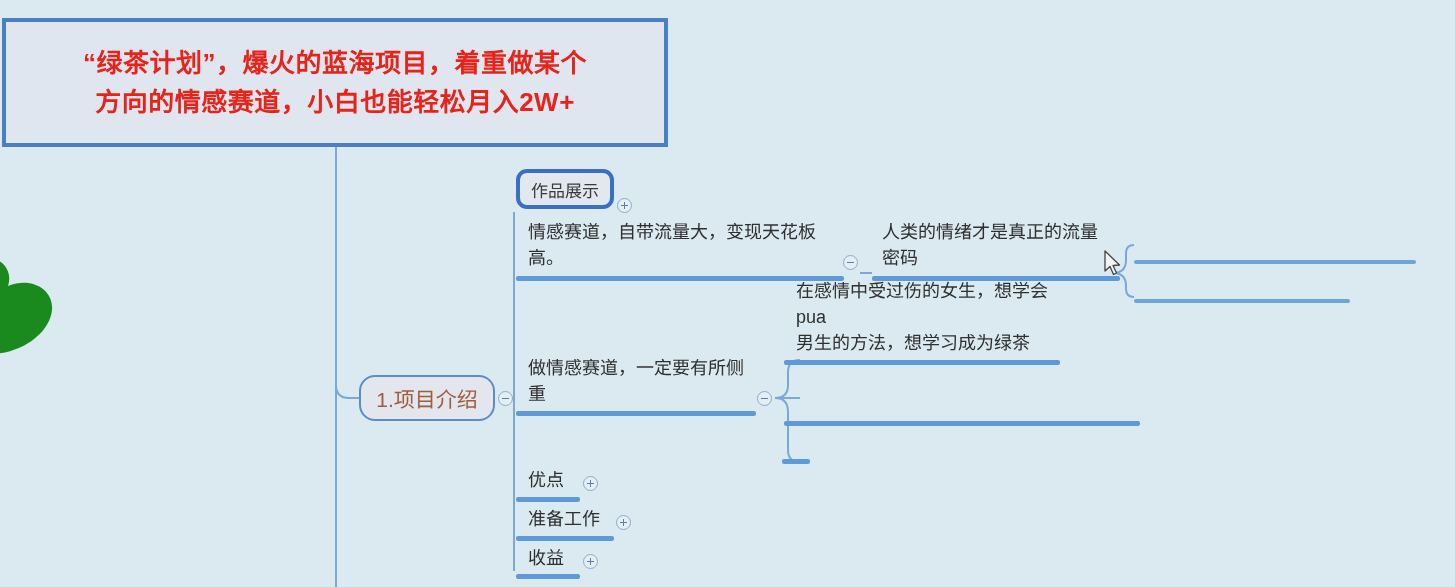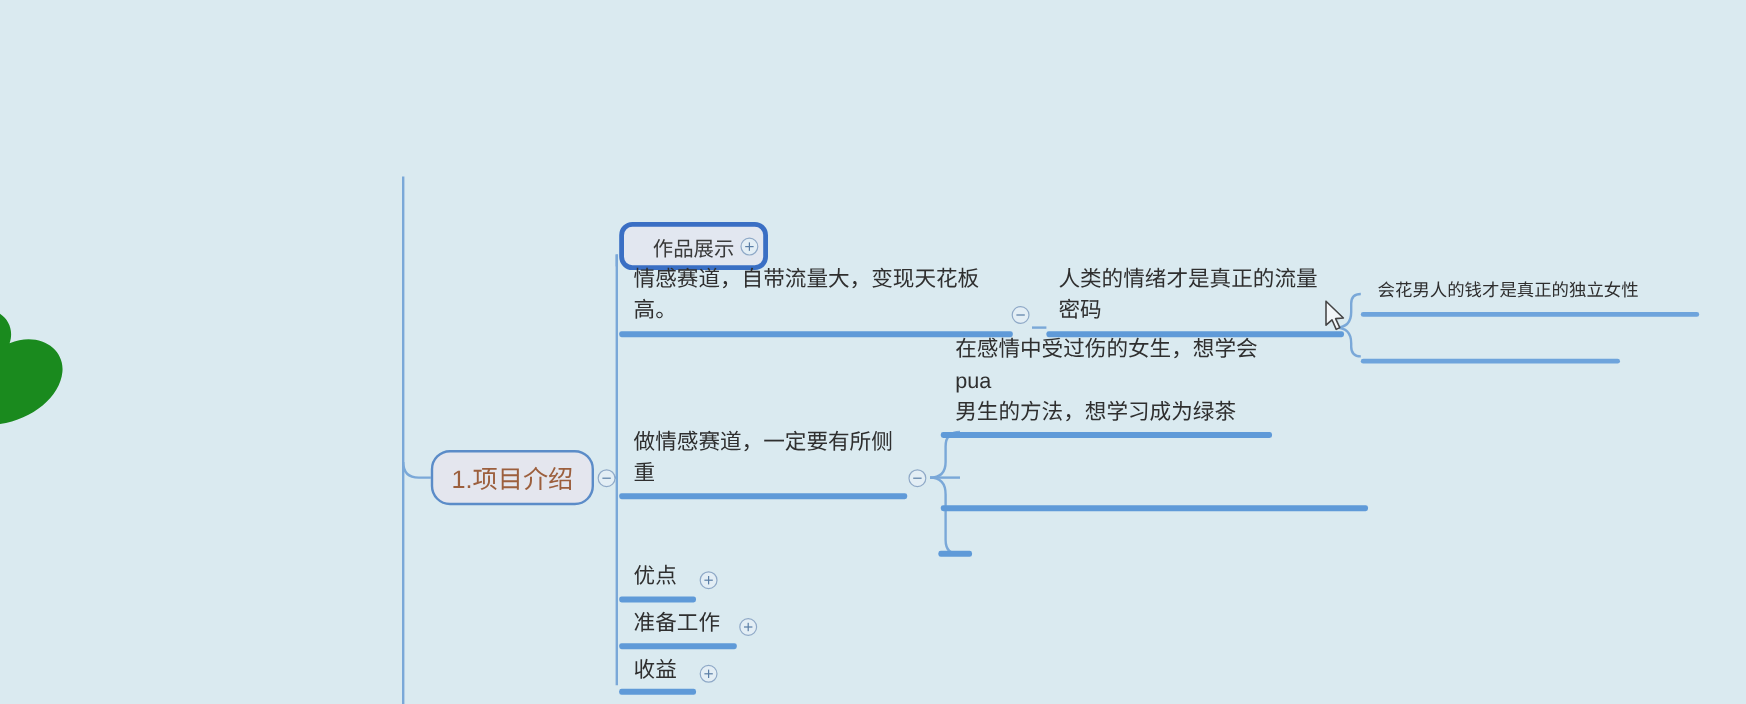--- a/index.html
+++ b/index.html
@@ -176,39 +176,42 @@
     <path d="M860,273 L872,273" stroke="#7aa8d8" stroke-width="2" fill="none"></path>
 
     <path d="M1113,273 Q1126,273 1126,260 L1126,253 Q1126,245 1134,245" stroke="#7aa8d8" stroke-width="2" fill="none"></path>
     <path d="M1113,273 Q1126,273 1126,286 L1126,289 Q1126,297 1134,297" stroke="#7aa8d8" stroke-width="2" fill="none"></path>
 
     <path d="M775,398 Q788,398 788,385 L788,372 Q788,360 800,360" stroke="#7aa8d8" stroke-width="2" fill="none"></path>
     <path d="M775,398 Q788,398 788,398 L800,398" stroke="#7aa8d8" stroke-width="2" fill="none"></path>
     <path d="M775,398 Q788,398 788,412 L788,450 Q788,462 800,462" stroke="#7aa8d8" stroke-width="2" fill="none"></path>
   </svg>
 
+  <div class="title-box">
+    <div class="title-text">“绿茶计划”，爆火的蓝海项目，着重做某个
+方向的情感赛道，小白也能轻松月入2W+</div>
+  </div>
 
   <div class="node-box" style="left:359px; top:375px; width:136px; height:46px;">
     <span>1.项目介绍</span>
   </div>
   <div class="toggle" style="left:498px; top:391px;"></div>
 
-  <div class="node-box selected" style="left:516px; top:185px; width:124px; height:40px;">
+  <div class="node-box selected" style="left:516px; top:169px; width:98px; height:40px;">
     <span>作品展示</span>
   </div>
   <div class="toggle plus" style="left:617px; top:198px;"></div>
 
   <div class="node-line" style="left:522px; top:248px; width:320px; height:26px;">情感赛道，自带流量大，变现天花板高。</div>
   <div class="underbar" style="left:516px; top:276px; width:328px;"></div>
   <div class="toggle" style="left:843px; top:255px;"></div>
 
   <div class="node-line" style="left:876px; top:248px; width:240px; height:26px;">人类的情绪才是真正的流量密码</div>
   <div class="underbar" style="left:872px; top:276px; width:248px;"></div>
 
-  <div class="node-line small" style="left:1142px; top:233px; width:256px; height:24px;">会花男人的钱才是真正的独立女性</div>
   <div class="underbar thin" style="left:1134px; top:260px; width:282px;"></div>
 
   <div class="underbar thin" style="left:1134px; top:299px; width:216px;"></div>
 
   <div class="node-line" style="left:522px; top:384px; width:236px; height:26px;">做情感赛道，一定要有所侧重</div>
   <div class="underbar" style="left:516px; top:411px; width:240px;"></div>
   <div class="toggle" style="left:757px; top:391px;"></div>
 
   <div class="node-line" style="left:790px; top:311px; width:282px; height:48px;">在感情中受过伤的女生，想学会pua
 男生的方法，想学习成为绿茶</div>

